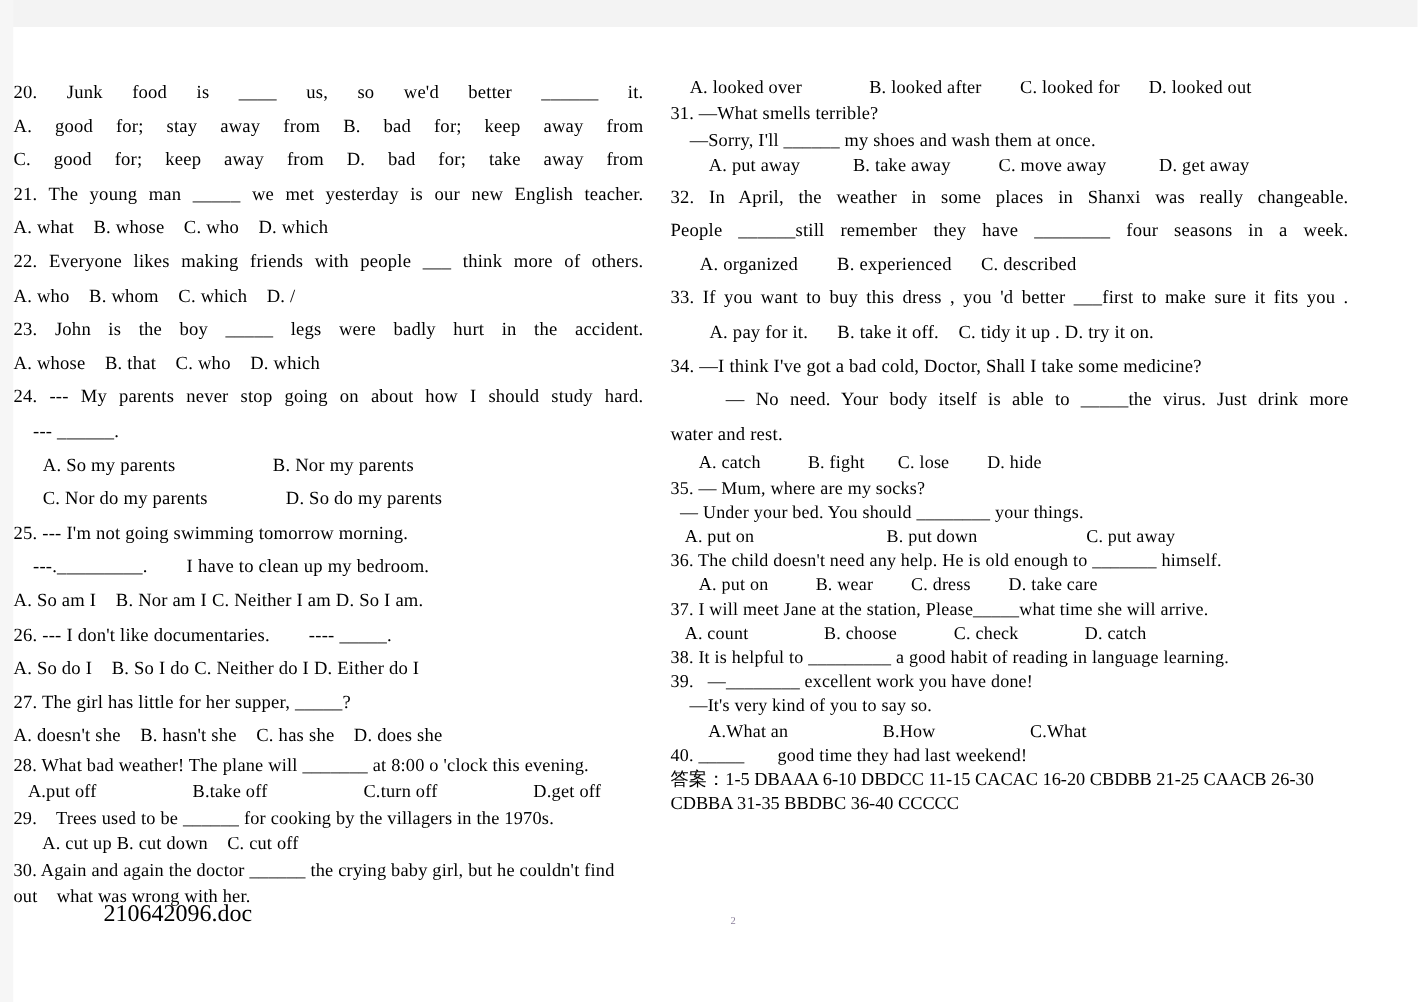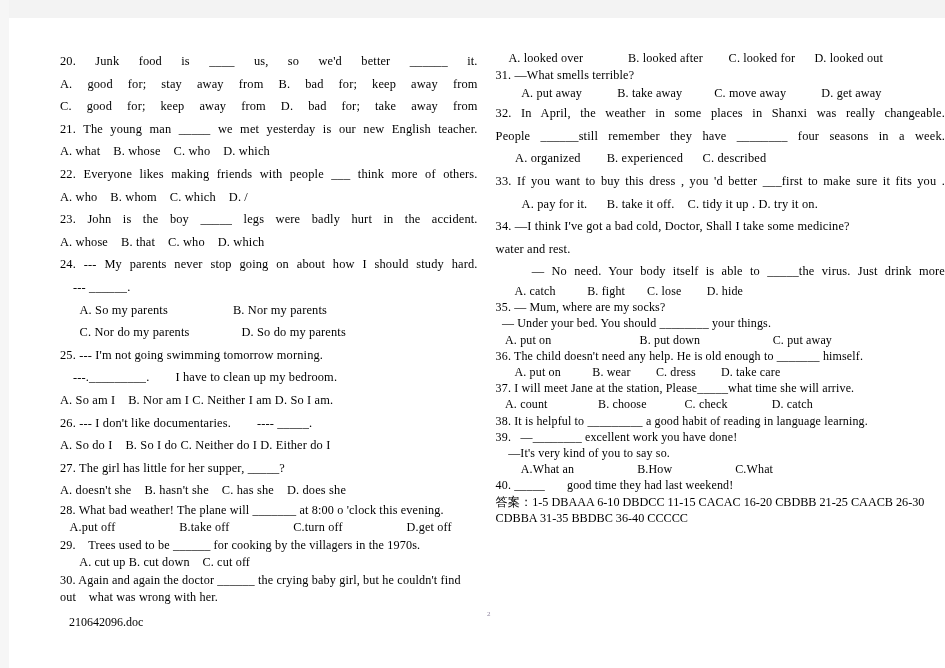--- a/index.html
+++ b/index.html
@@ -46,21 +46,20 @@
   .columns {
     position: absolute;
     top: 0;
     left: 0;
     width: 936px;
     display: flex;
     align-items: flex-start;
   }
   .col-left {
     width: 420px;
-    margin-left: 51px;
     margin-top: 32px;
   }
   .col-right {
     width: 452px;
     margin-left: 18px;
     margin-top: 32px;
   }
   
   .ln {
     font-size: 12.4px;
@@ -81,22 +80,22 @@
     font-size: 12px;
   }
   .answers {
     font-size: 12.2px;
     line-height: 16px;
     white-space: pre-wrap;
   }
   .footer {
     position: absolute;
     left: 60px;
-    top: 596px;
-    font-size: 12px;
+    top: 584px;
+    font-size: 16px;
     line-height: 16px;
   }
   .pageno {
     position: absolute;
     left: 478px;
     top: 592px;
     font-size: 7px;
     color: #8a7f9a;
   }
 </style>
@@ -137,29 +136,30 @@
         <div class="ln tight">   A.put off                    B.take off                    C.turn off                    D.get off</div>
         <div class="ln tight">29.    Trees used to be ______ for cooking by the villagers in the 1970s.</div>
         <div class="ln tight">      A. cut up B. cut down    C. cut off</div>
         <div class="ln tight">30. Again and again the doctor ______ the crying baby girl, but he couldn't find</div>
         <div class="ln tight">out    what was wrong with her.</div>
       </div>
 
       <div class="col-right">
         <div class="ln tight">    A. looked over              B. looked after        C. looked for      D. looked out</div>
         <div class="ln tight">31. —What smells terrible?</div>
+        <div class="ln tight">    —Sorry, I'll ______ my shoes and wash them at once.</div>
         <div class="ln tight">        A. put away           B. take away          C. move away           D. get away</div>
         <div class="ln ln-just">32. In April, the weather in some places in Shanxi was really changeable.</div>
         <div class="ln ln-just">People ______still remember they have ________ four seasons in a week.</div>
         <div class="ln">      A. organized        B. experienced      C. described</div>
         <div class="ln ln-just">33. If you want to buy this dress , you 'd better ___first to make sure it fits you .</div>
         <div class="ln">        A. pay for it.      B. take it off.    C. tidy it up . D. try it on.</div>
         <div class="ln">34. —I think I've got a bad cold, Doctor, Shall I take some medicine?</div>
+        <div class="ln ln-just">     — No need. Your body itself is able to _____the virus. Just drink more</div>
         <div class="ln">water and rest.</div>
-        <div class="ln ln-just">     — No need. Your body itself is able to _____the virus. Just drink more</div>
         <div class="ln tight2">      A. catch          B. fight       C. lose        D. hide</div>
         <div class="ln tight2">35. — Mum, where are my socks?</div>
         <div class="ln tight2">  — Under your bed. You should ________ your things.</div>
         <div class="ln tight2">   A. put on                            B. put down                       C. put away</div>
         <div class="ln tight2">36. The child doesn't need any help. He is old enough to _______ himself.</div>
         <div class="ln tight2">      A. put on          B. wear        C. dress        D. take care</div>
         <div class="ln tight2">37. I will meet Jane at the station, Please_____what time she will arrive.</div>
         <div class="ln tight2">   A. count                B. choose            C. check              D. catch</div>
         <div class="ln tight2">38. It is helpful to _________ a good habit of reading in language learning.</div>
         <div class="ln tight2">39.   —________ excellent work you have done!</div>

